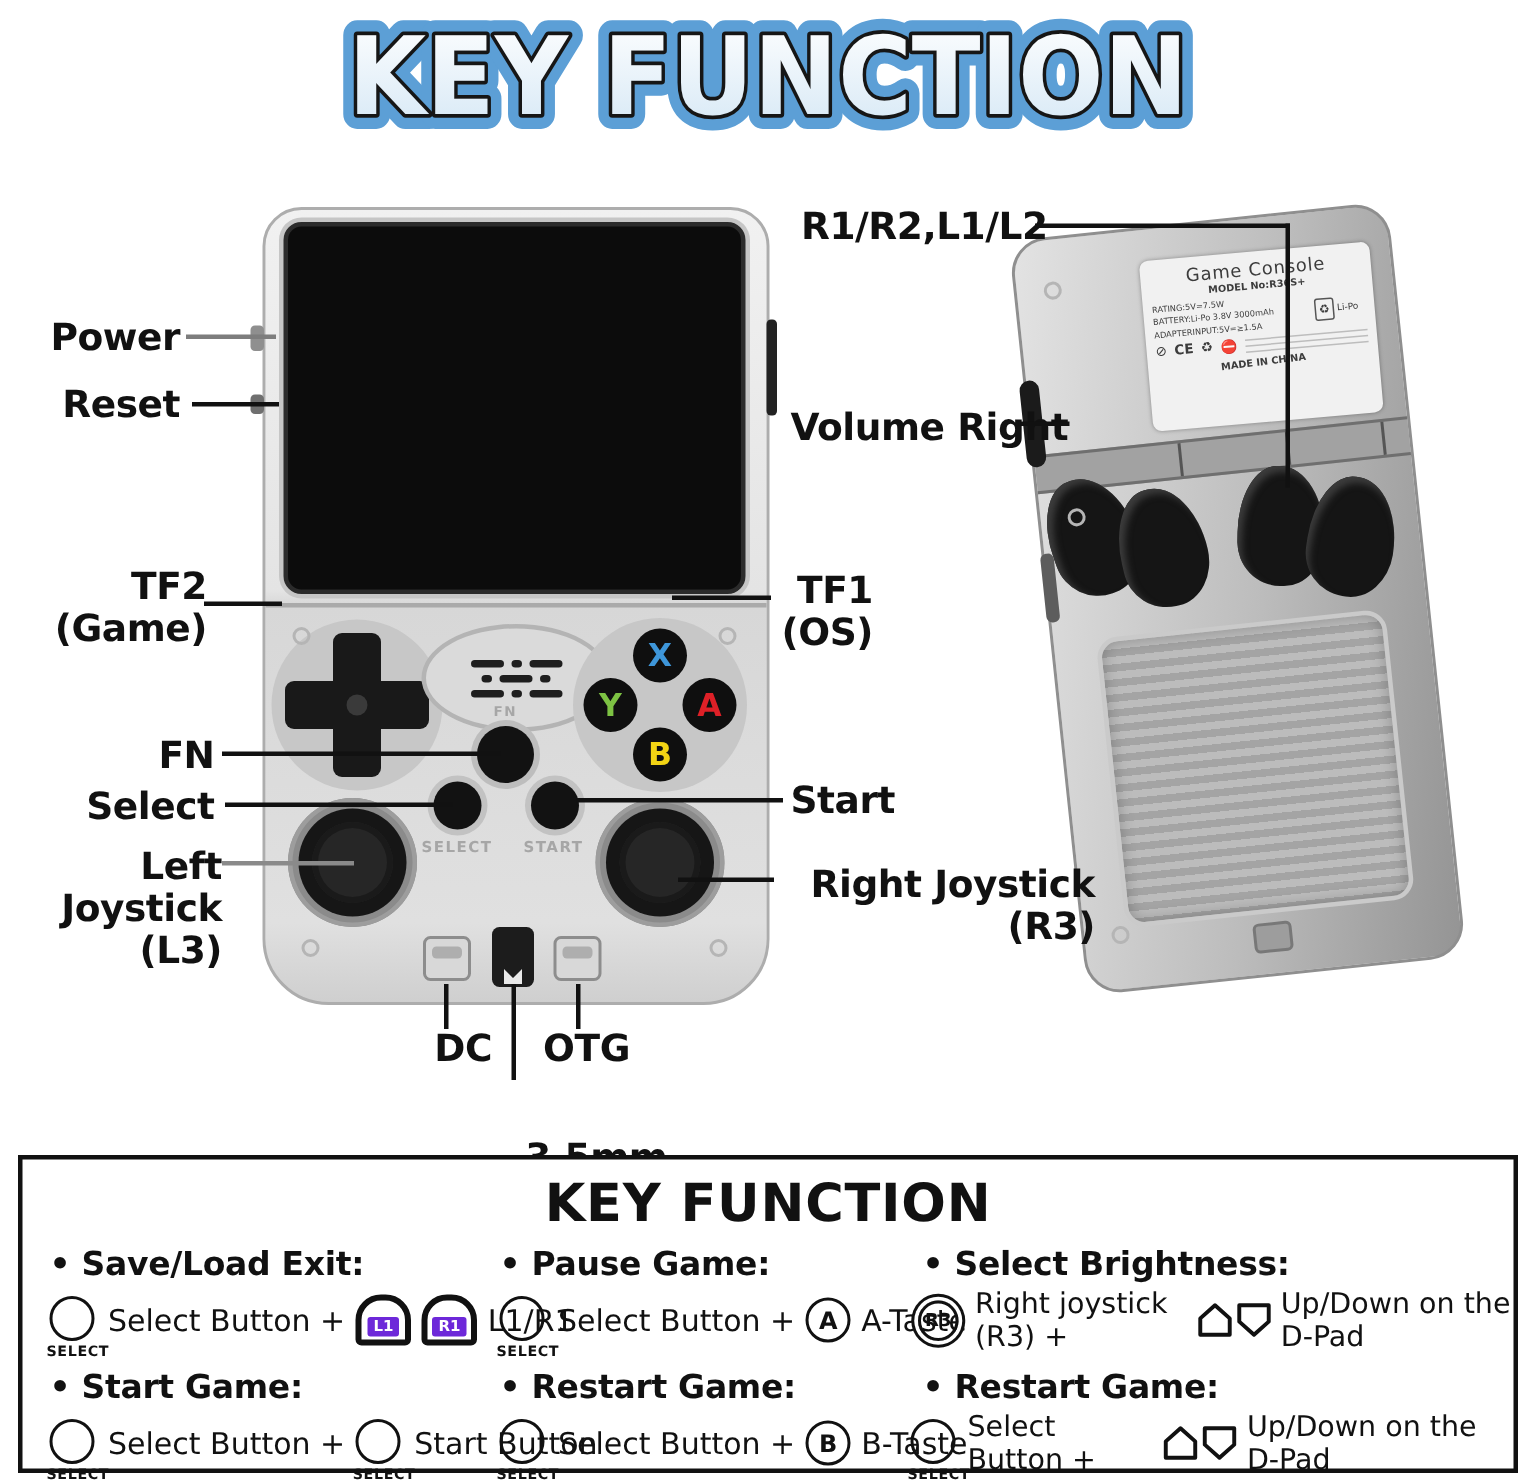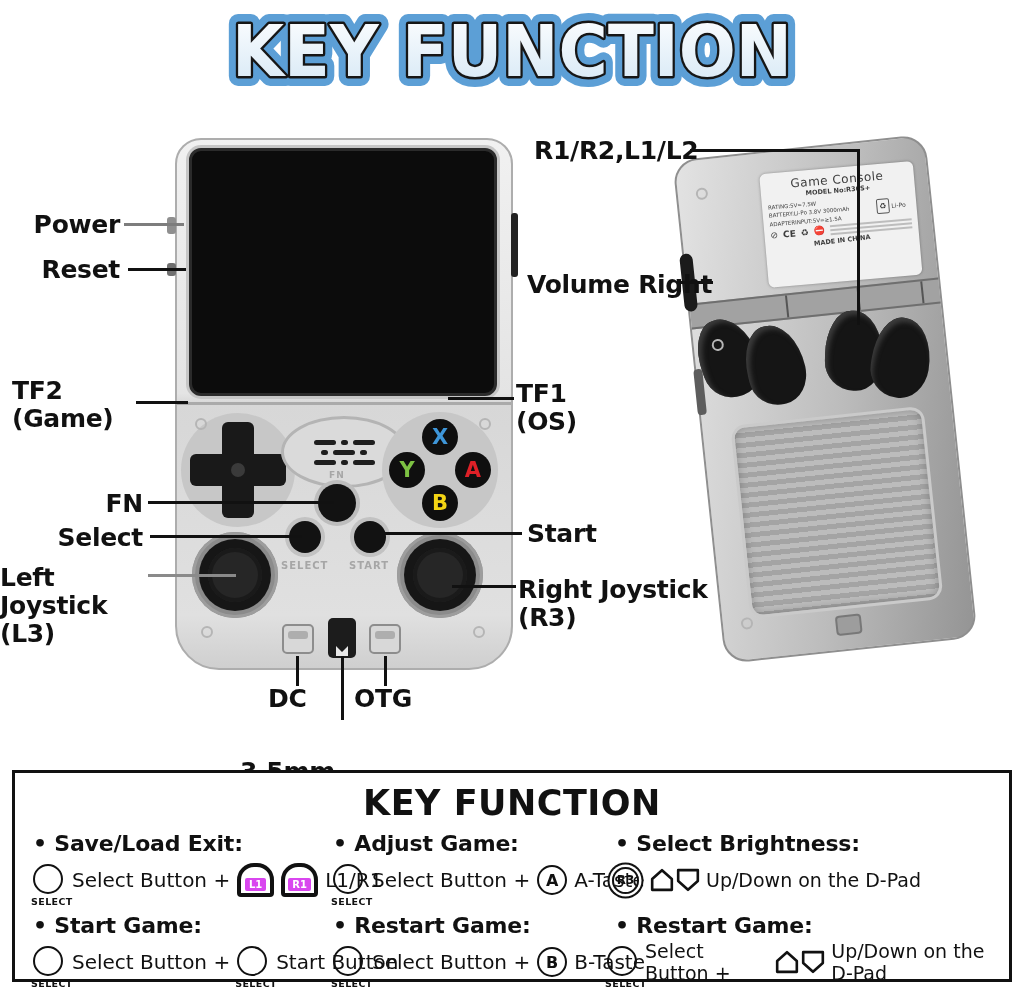--- a/index.html
+++ b/index.html
@@ -6,21 +6,21 @@
   html,body { background:#fff; }
   .page { position:relative; width:1024px; height:989px; background:#fff; overflow:hidden;
           font-family:"DejaVu Sans", sans-serif; color:#111; }
 
   
   .banner { position:absolute; left:212px; top:0px; width:600px; height:104px; }
 
   
   .callout { position:absolute; font-weight:bold; font-size:25px; line-height:1.12;
              white-space:pre-line; letter-spacing:-0.3px; }
-  .r { text-align:right; } .c { text-align:left; }
+  .r { text-align:right; } .c { text-align:right; }
   .pline { position:absolute; background:#111; }
 
   
   .console-front { position:absolute; left:175px; top:138px; width:338px; height:532px;
     background:linear-gradient(#f1f1f1, #e4e4e4 48%, #d7d7d7 50%, #e0e0e0 90%, #cfcfcf);
     border:2px solid #adadad; border-radius:26px 26px 44px 44px; }
   .screen { position:absolute; left:12px; top:8px; width:308px; height:248px;
     background:#0c0c0c; border:3px solid #2b2b2b; border-radius:12px;
     box-shadow:0 0 0 3px #c6c6c6; }
   .seam { position:absolute; left:0; top:262px; width:100%; height:3px; background:#aaa; }
@@ -91,21 +91,21 @@
   .kf-head { position:absolute; left:0; top:10px; width:100%; text-align:center;
     font-size:35px; font-weight:bold; letter-spacing:0.5px; }
   .cell { position:absolute; }
   .cell-title { font-size:22px; font-weight:bold; letter-spacing:-0.2px; }
   .cell-line { display:flex; align-items:center; gap:7px; margin-top:7px; font-size:20px; height:34px; }
   .sel-wrap { position:relative; width:32px; height:32px; flex:none; }
   .sel-circle { position:absolute; left:0; top:0; width:30px; height:30px; border:2px solid #111; border-radius:50%; }
   .sel-cap { position:absolute; left:-2px; top:32px; font-size:9.5px; font-weight:600; letter-spacing:0.4px; }
   .shoulder { width:37px; height:34px; border:4px solid #111; border-radius:17px 17px 4px 4px;
     display:flex; align-items:flex-end; justify-content:center; padding-bottom:2px; flex:none; }
-  .shoulder-key { background:#d946ef; color:#fff; font-size:10px; font-weight:bold; padding:1px 4px; border-radius:2px; }
+  .shoulder-key { background:#6d28d9; color:#fff; font-size:10px; font-weight:bold; padding:1px 4px; border-radius:2px; }
   .key-circle { width:30px; height:30px; border:2.5px solid #111; border-radius:50%; flex:none;
     display:flex; align-items:center; justify-content:center; font-weight:bold; font-size:16px; }
   .key-circle.double { width:27px; height:27px; font-size:12px; margin:0 5px;
     box-shadow:0 0 0 2.5px #fff, 0 0 0 4.5px #111; }
   .dpad-ic { flex:none; display:flex; align-items:center; }
 </style>
 </head>
 <body>
 
 <div class="page">
@@ -292,36 +292,37 @@
           <span class="shoulder-key">L1</span>
           </span>
         <span class="shoulder">
           <span class="shoulder-key">R1</span>
           </span>
         <span>L1/R1</span>
       </div>
     </div>
 
     <div class="cell" style="left:318px; top:58px;">
-      <div class="cell-title">• Adjust Game:</div>
+      <div class="cell-title">• Pause Game:</div>
       <div class="cell-line">
         <span class="sel-wrap">
           <span class="sel-circle"></span>
           <span class="sel-cap">SELECT</span>
         </span>
         <span>Select Button +</span>
         <span class="key-circle">A</span>
         <span>A-Taste</span>
       </div>
     </div>
 
     <div class="cell" style="left:592px; top:58px;">
       <div class="cell-title" style="padding-left:8px;">• Select Brightness:</div>
       <div class="cell-line" style="font-size:19px; gap:6px;">
         <span class="key-circle double">R3</span>
+        <span>Right joystick (R3) +</span>
         <span class="dpad-ic">
           <svg width="24" height="24" viewBox="0 0 22 22">
               <path d="M11 2 L20 10 V20 H2 V10 Z" fill="none" stroke="#111" stroke-width="2.4" stroke-linejoin="round"></path>
             </svg>
         </span>
         <span class="dpad-ic" style="margin-left:-4px;">
           <svg width="24" height="24" viewBox="0 0 22 22">
               <path d="M11 20 L2 12 V2 H20 V12 Z" fill="none" stroke="#111" stroke-width="2.4" stroke-linejoin="round"></path>
             </svg>
         </span>

